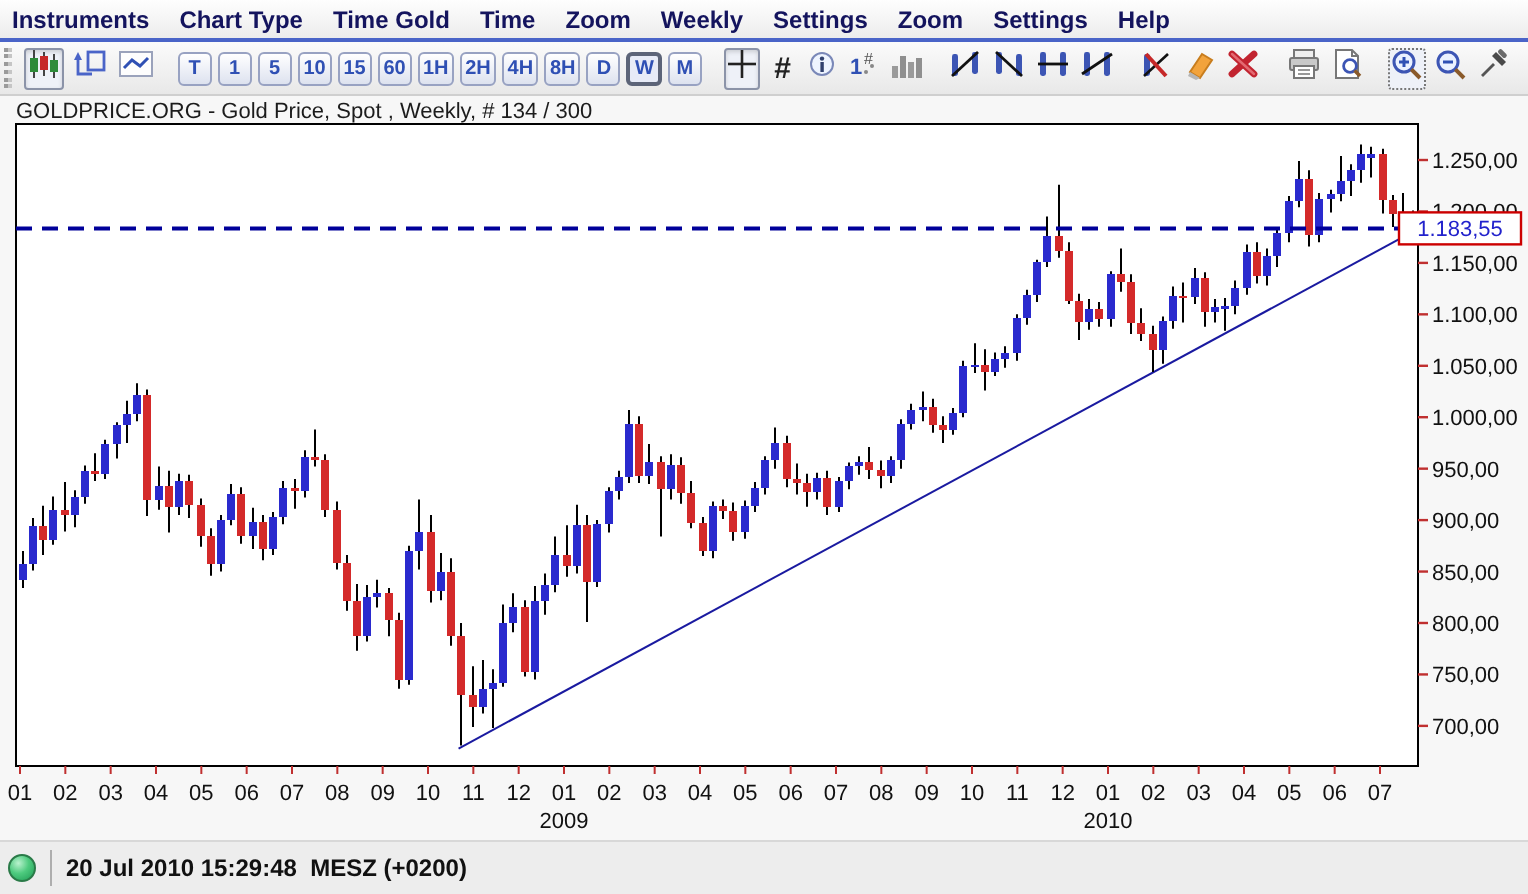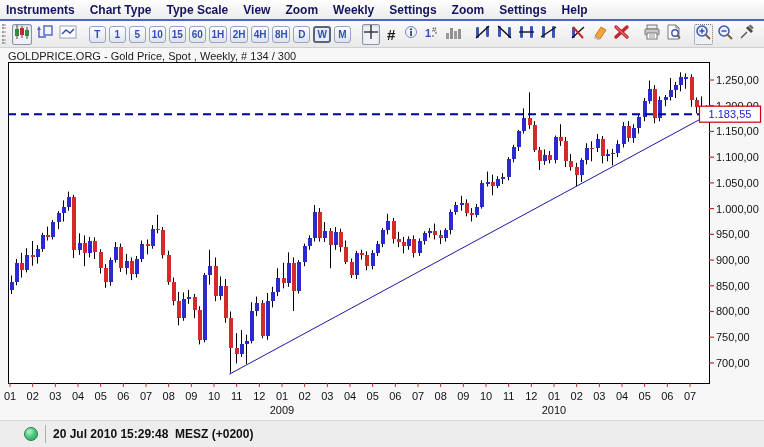--- a/index.html
+++ b/index.html
@@ -26,38 +26,38 @@
   .tf.active { border:2px solid #5c6478; background:#e7ebf7; }
   .tgap { width:6px; }
   .pin-wrap { margin-left:auto; margin-right:4px; }
 
   
   .chart-panel { position:relative; width:764px; height:372px; background:#f7f7f7; }
   .chart-title { position:absolute; left:8px; top:2px; font-size:11px; color:#1c1c1c; }
   .chart-svg { position:absolute; left:0; top:0; }
 
   
-  .statusbar { height:27px; display:flex; align-items:center; padding-left:24px; gap:7px;
+  .statusbar { height:27px; display:flex; align-items:center; padding-left:4px; gap:7px;
                background:#ededed; border-top:1px solid #d8d8d8; }
   .ball { width:14px; height:14px; border-radius:50%;
           background:radial-gradient(circle at 35% 30%, #b9f2ce 0%, #4ecb7f 45%, #1d9a53 100%);
           border:1px solid #2a7a48; }
   .vsep { width:1px; height:18px; background:#aeaeae; }
   .stime { font-size:12px; font-weight:bold; color:#111; white-space:pre; }
 </style>
 </head>
 <body>
 
 <div class="app">
 
   <div class="menubar">
     <span class="mitem">Instruments</span>
     <span class="mitem">Chart Type</span>
-    <span class="mitem">Type Scale</span>
-    <span class="mitem">View</span>
+    <span class="mitem">Time Gold</span>
+    <span class="mitem">Time</span>
     <span class="mitem">Zoom</span>
     <span class="mitem">Weekly</span>
     <span class="mitem">Settings</span>
     <span class="mitem">Zoom</span>
     <span class="mitem">Settings</span>
     <span class="mitem">Help</span>
   </div>
 
   <div class="toolbar">
     <div class="grip"></div>

